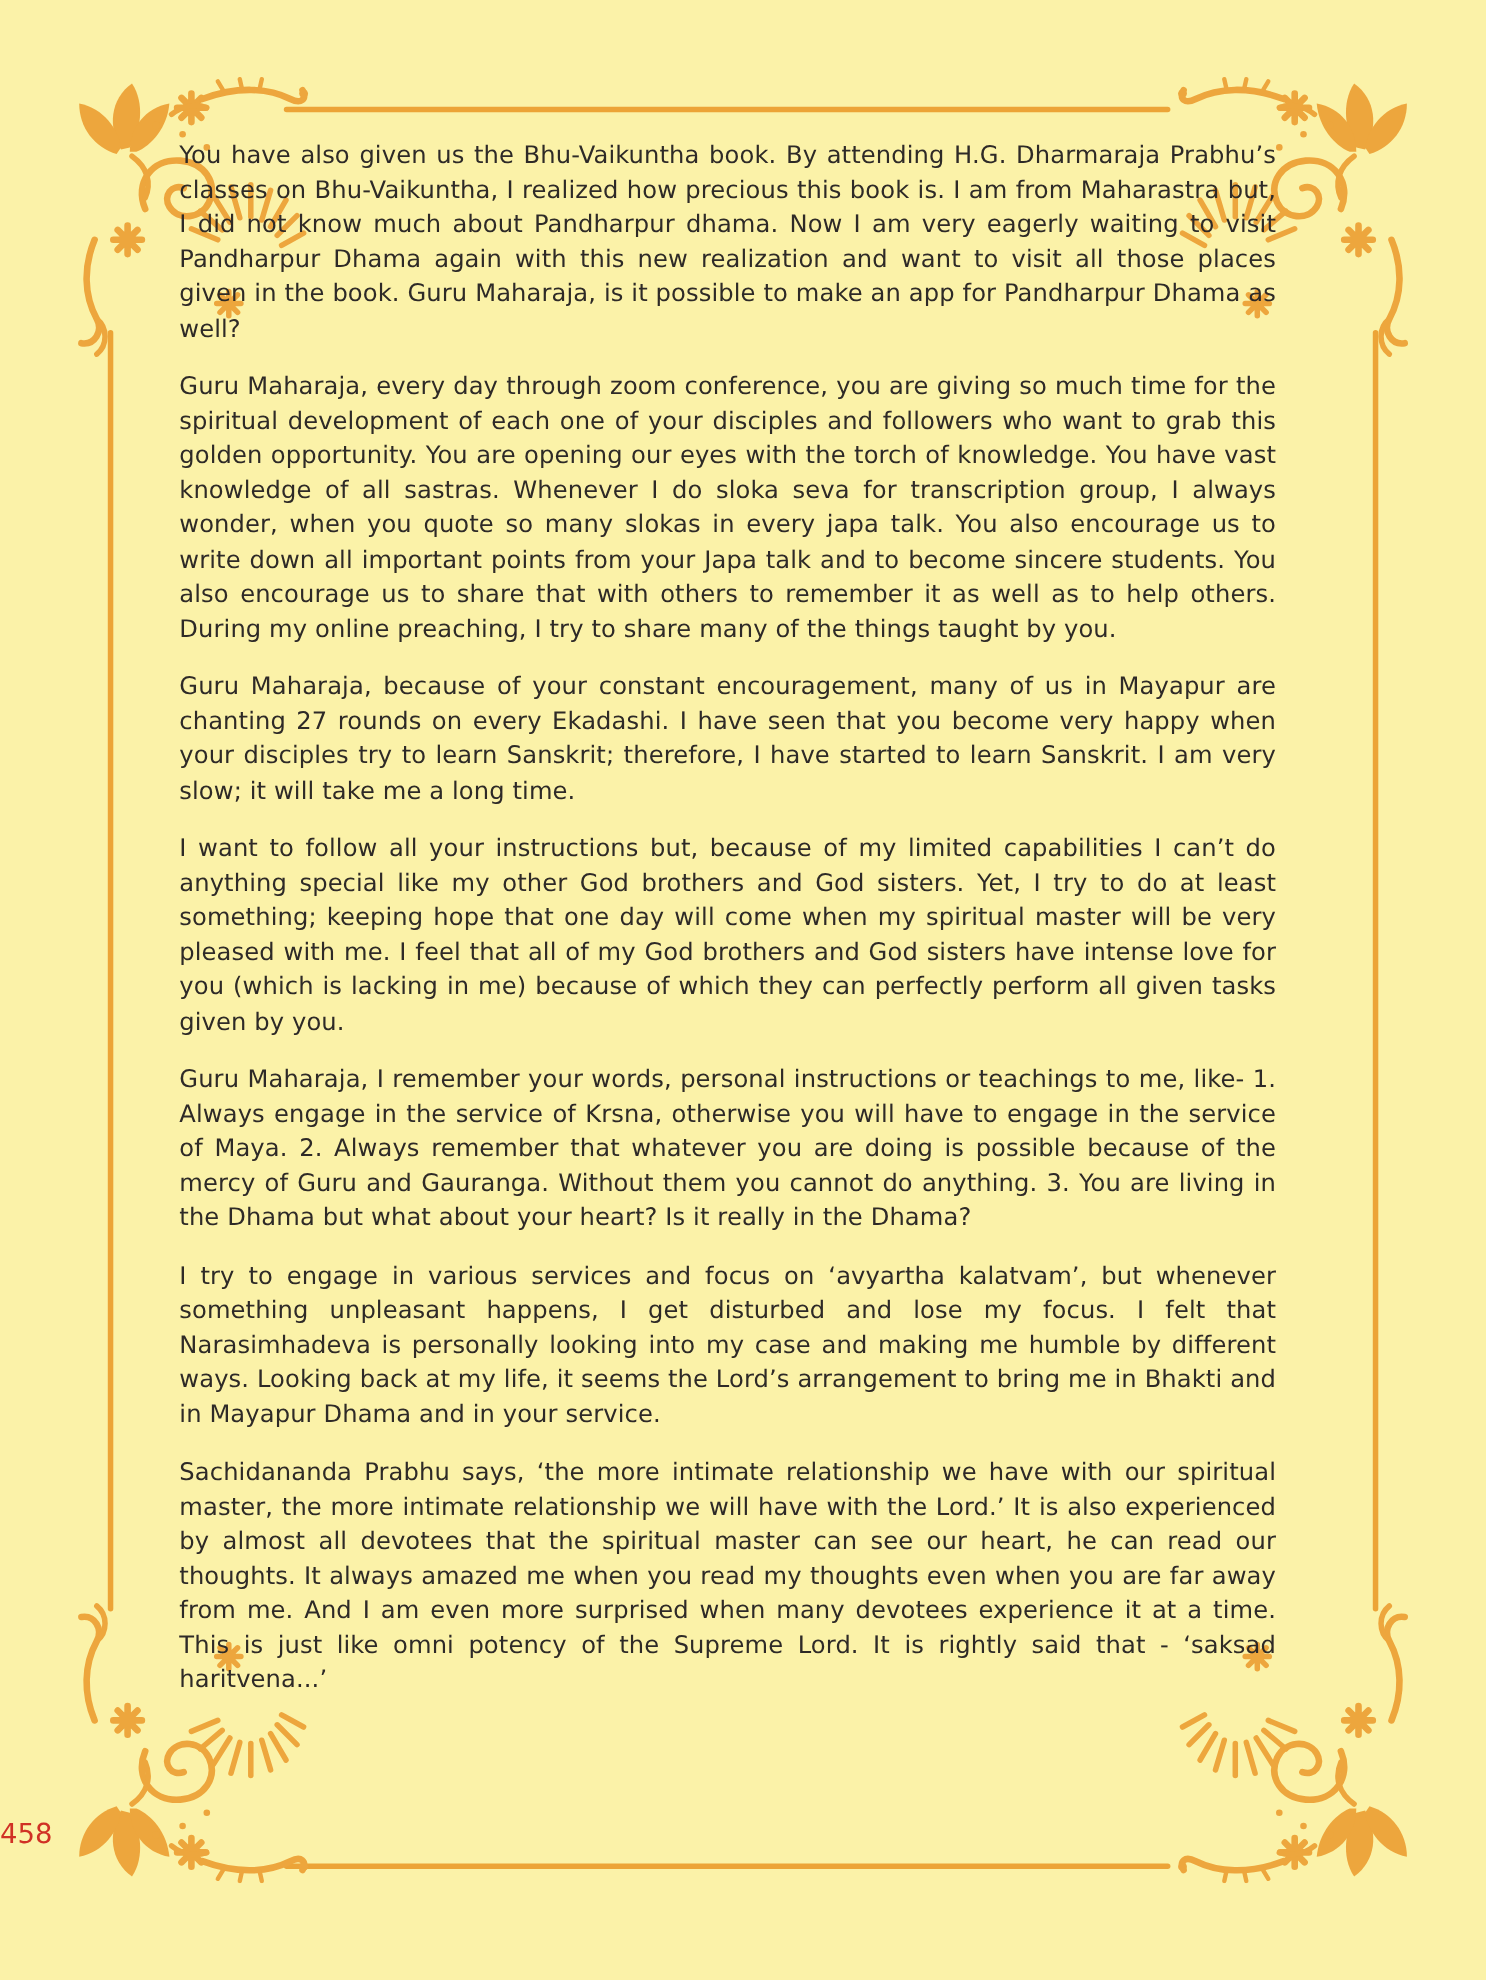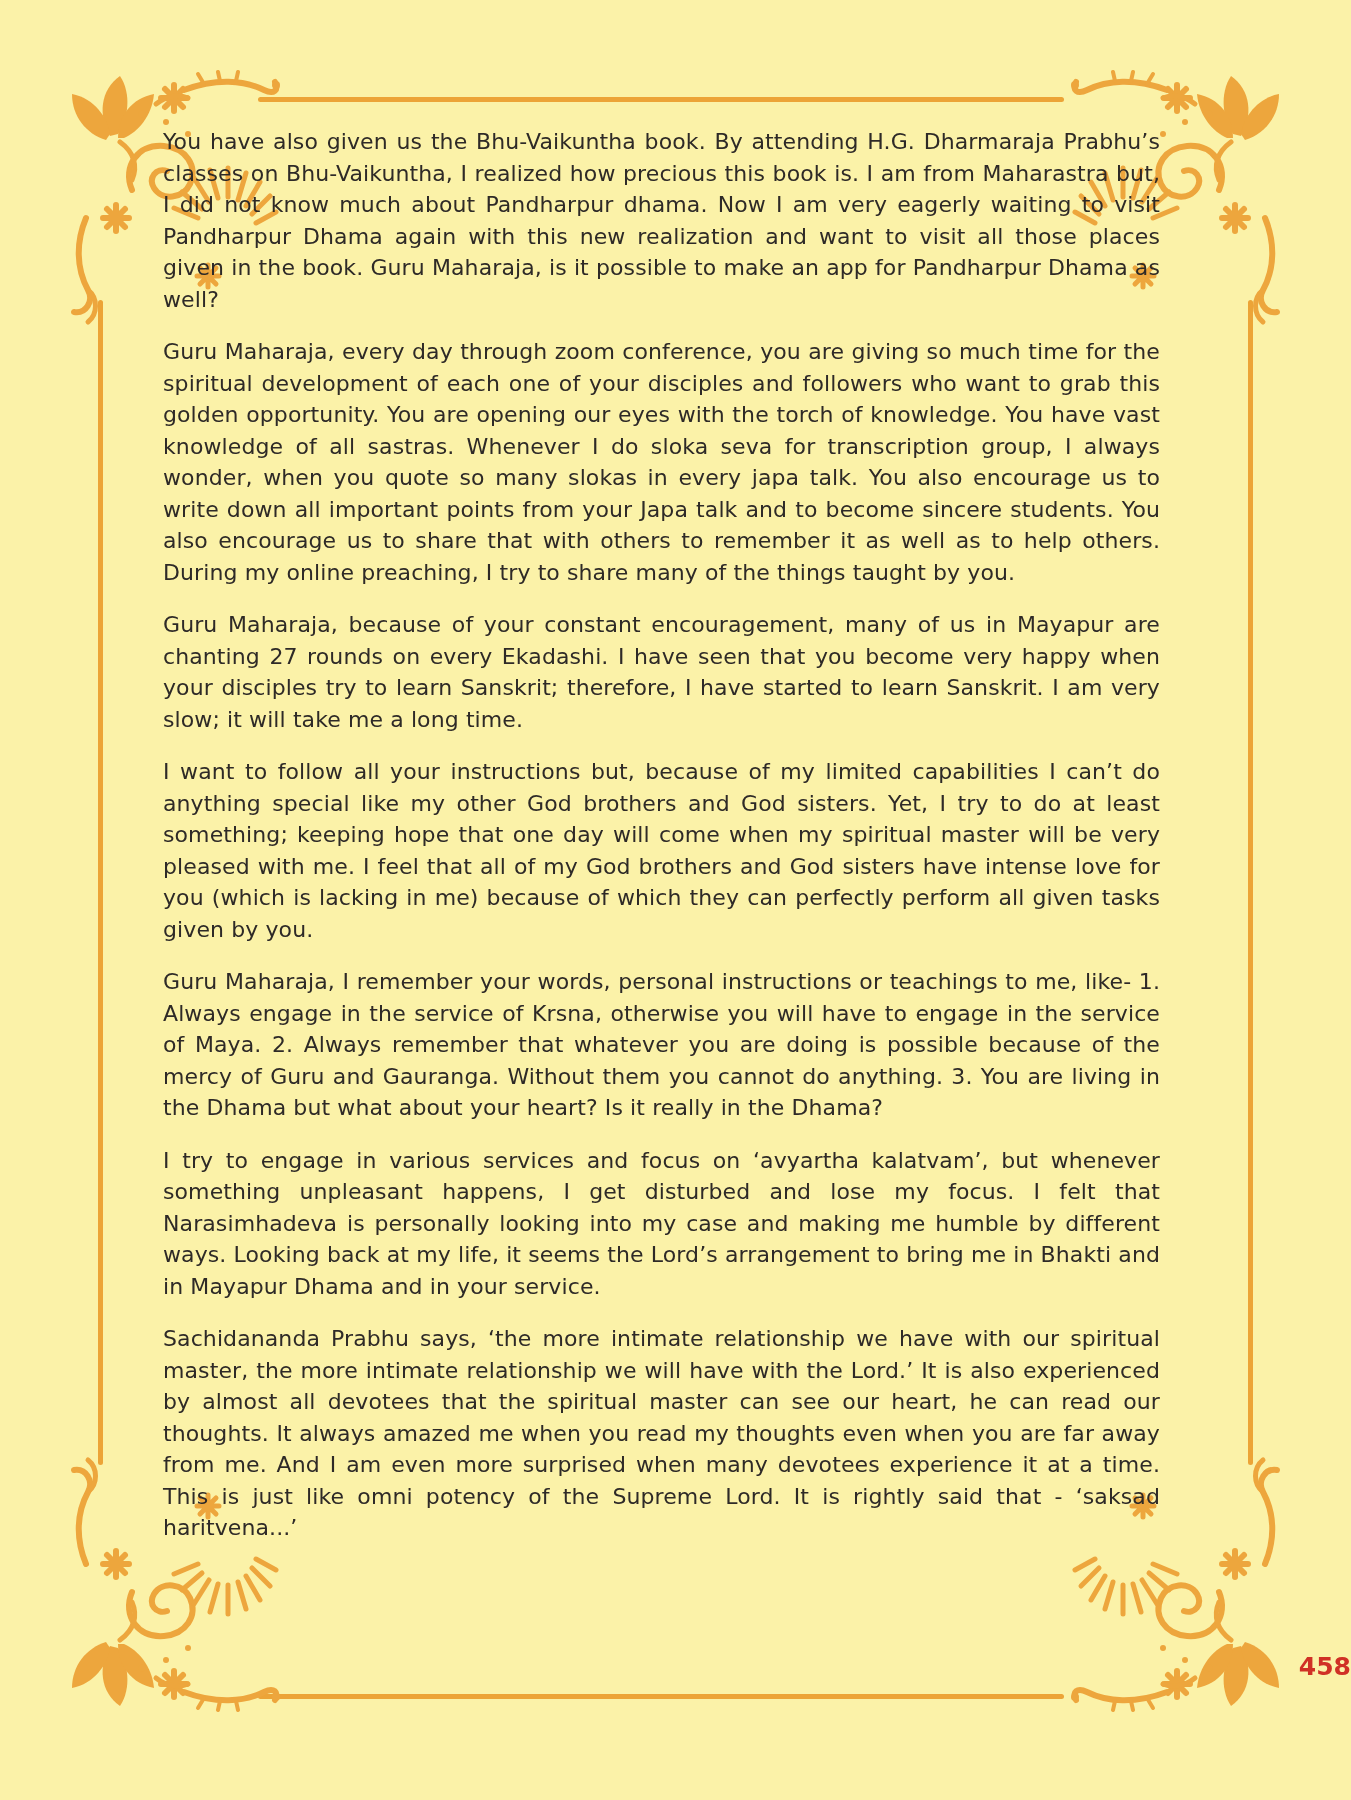--- a/index.html
+++ b/index.html
@@ -37,24 +37,24 @@
     margin: 0 0 21px 0;
     font-size: 22px;
     line-height: 31.5px;
     text-align: justify;
     letter-spacing: 0.1px;
   }
   
   .page-number {
     position: absolute;
     left: 0; top: 1652px; width: 100%;
-    text-align: right;
+    text-align: left;
     color: #d03125;
     font-size: 25px;
-    font-weight: bold;
+    font-weight: normal;
   }
 </style>
 </head>
 <body>
 
 <div class="page">
 
   <svg width="0" height="0" style="position:absolute" aria-hidden="true">
     <defs>
       <symbol id="corner-ornament" viewBox="0 0 230 260">

